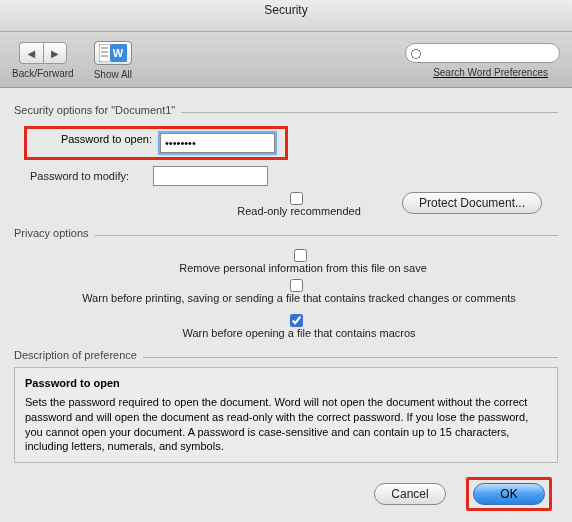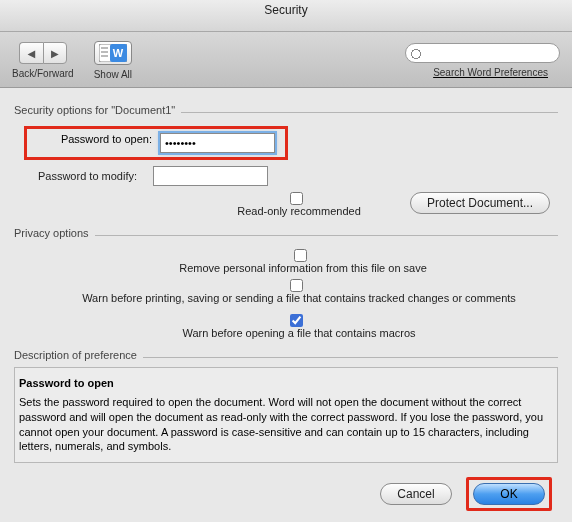--- a/index.html
+++ b/index.html
@@ -58,53 +58,53 @@
 .fieldset-label { font-size:11px; color:#444; margin-bottom:2px; position:relative; }
 .fieldset-label::after {
   content:""; position:absolute; left:0; right:0; top:100%; height:1px;
 }
 .divider-inline {
   flex:1; border-top:1px solid #b5b5b5; margin-left:6px; margin-top:2px;
 }
 .label-row { display:flex; align-items:center; margin-top:6px; }
 
 .form-row { display:flex; align-items:center; margin:6px 0 6px 10px; }
-.form-row label { width:115px; text-align:center; margin-right:8px; color:#222; }
+.form-row label { width:115px; text-align:left; margin-right:8px; color:#222; }
 .pw-input {
   width:115px; height:20px; border:1px solid #8a8a8a; background:#fff;
   padding:0 4px; font-size:11px;
 }
 .pw-input.focus {
   outline:2px solid #7bb0e6; outline-offset:0;
   box-shadow:0 0 4px rgba(80,140,220,.7);
 }
 .red-box { border:3px solid #e12a1a; padding:4px 10px; display:inline-flex; }
 
 .check-row { display:flex; align-items:center; margin:5px 0 5px 26px;flex-direction:column; }
 .check-row input[type=checkbox] {
   width:13px; height:13px; margin-right:6px; accent-color:#3b6fd6;
 }
 .check-row span { color:#222; }
 
 .protect-btn {
-  position:absolute; right:8px; top:0;
+  position:absolute; right:16px; top:0;
   padding:3px 16px; font-size:12px;
   border:1px solid #8a8a8a; border-radius:12px;
   background:linear-gradient(#fdfdfd,#e0e0e0);
   color:#222;
 }
 .sec-group { position:relative; margin-bottom:10px; }
 
 .desc-box {
   border:1px solid #b8b8b8; background:#ececec;
-  padding:8px 4px; margin-top:4px; line-height:1.35;
+  padding:8px 10px; margin-top:4px; line-height:1.35;
 }
 .desc-box .title { font-weight:bold; margin-bottom:4px; display:block; }
 
-.button-row { display:flex; justify-content:flex-end; gap:14px; margin-top:14px; padding-right:6px; align-items:center;}
+.button-row { display:flex; justify-content:flex-end; gap:20px; margin-top:14px; padding-right:6px; align-items:center;}
 .push-btn {
   min-width:72px; padding:3px 16px; font-size:12px;
   border:1px solid #8a8a8a; border-radius:11px;
   background:linear-gradient(#fefefe,#dedede); color:#222;
 }
 .push-btn.default {
   background:linear-gradient(#bfe0ff,#4d9ff0 50%,#2a82e3);
   border-color:#3a6fb0; color:#000;
 }
 .ok-wrap { border:3px solid #e12a1a; padding:3px 4px; border-radius:2px; }

